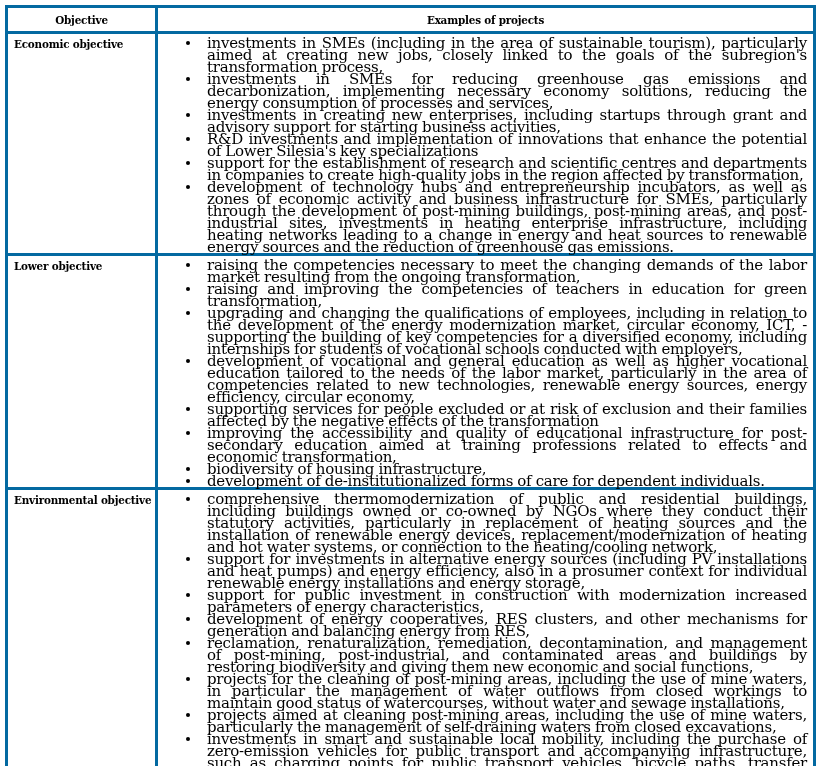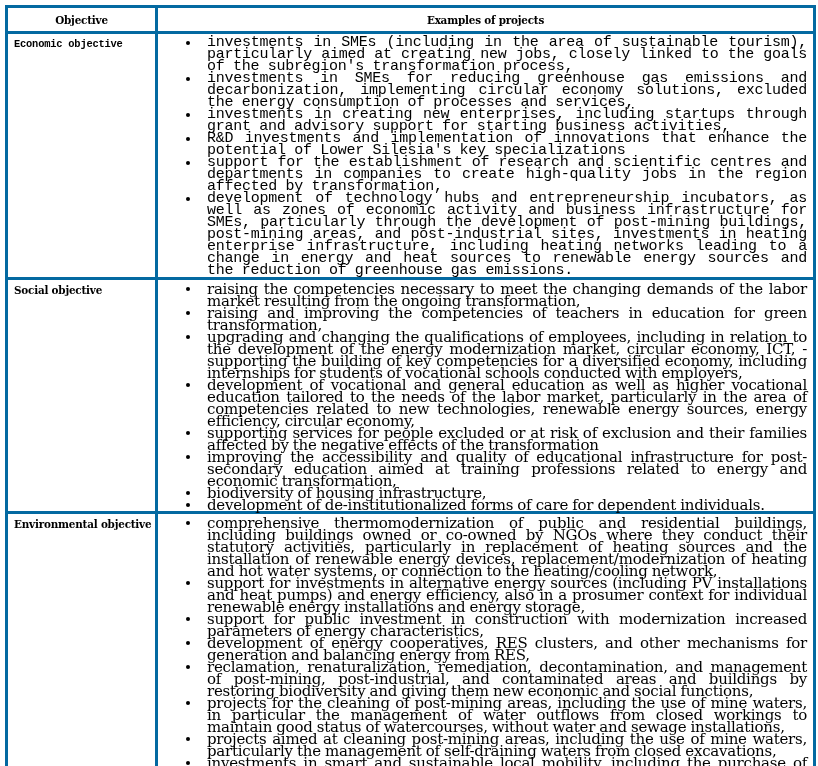--- a/index.html
+++ b/index.html
@@ -61,21 +61,21 @@
     }
     ul.proj-list li .bullet {
       position: absolute;
       left: 28px;
       top: 4px;
       width: 4px;
       height: 4px;
       border-radius: 50%;
       background: #000;
     }
-    tr.row-economic td { height: 214px; font-family: Liberation Mono, monospace; }
+    tr.row-economic td { height: 214px; }
     tr.row-social td { height: 220px; }
     tr.row-environmental td { height: 294px; }
   </style>
 </head>
 <body>
 
 <table class="obj-table">
   <colgroup>
     <col class="c1">
     <col class="c2">
@@ -85,38 +85,38 @@
       <th>Objective</th>
       <th>Examples of projects</th>
     </tr>
   </thead>
   <tbody>
     <tr class="row-economic">
       <td class="obj-label">Economic objective</td>
       <td>
         <ul class="proj-list">
             <li><span class="bullet"></span><span>investments in SMEs (including in the area of sustainable tourism), particularly aimed at creating new jobs, closely linked to the goals of the subregion's transformation process,</span></li>
-            <li><span class="bullet"></span><span>investments in SMEs for reducing greenhouse gas emissions and decarbonization, implementing circular economy solutions, excluded the energy consumption of processes and services,</span></li>
+            <li><span class="bullet"></span><span>investments in SMEs for reducing greenhouse gas emissions and decarbonization, implementing necessary economy solutions, reducing the energy consumption of processes and services,</span></li>
             <li><span class="bullet"></span><span>investments in creating new enterprises, including startups through grant and advisory support for starting business activities,</span></li>
             <li><span class="bullet"></span><span>R&amp;D investments and implementation of innovations that enhance the potential of Lower Silesia's key specializations</span></li>
             <li><span class="bullet"></span><span>support for the establishment of research and scientific centres and departments in companies to create high-quality jobs in the region affected by transformation,</span></li>
             <li><span class="bullet"></span><span>development of technology hubs and entrepreneurship incubators, as well as zones of economic activity and business infrastructure for SMEs, particularly through the development of post-mining buildings, post-mining areas, and post-industrial sites, investments in heating enterprise infrastructure, including heating networks leading to a change in energy and heat sources to renewable energy sources and the reduction of greenhouse gas emissions.</span></li>
           </ul>
       </td>
     </tr>
     <tr class="row-social">
-      <td class="obj-label">Social objective</td>
+      <td class="obj-label">Lower objective</td>
       <td>
         <ul class="proj-list">
             <li><span class="bullet"></span><span>raising the competencies necessary to meet the changing demands of the labor market resulting from the ongoing transformation,</span></li>
             <li><span class="bullet"></span><span>raising and improving the competencies of teachers in education for green transformation,</span></li>
             <li><span class="bullet"></span><span>upgrading and changing the qualifications of employees, including in relation to the development of the energy modernization market, circular economy, ICT, - supporting the building of key competencies for a diversified economy, including internships for students of vocational schools conducted with employers,</span></li>
             <li><span class="bullet"></span><span>development of vocational and general education as well as higher vocational education tailored to the needs of the labor market, particularly in the area of competencies related to new technologies, renewable energy sources, energy efficiency, circular economy,</span></li>
             <li><span class="bullet"></span><span>supporting services for people excluded or at risk of exclusion and their families affected by the negative effects of the transformation</span></li>
-            <li><span class="bullet"></span><span>improving the accessibility and quality of educational infrastructure for post-secondary education aimed at training professions related to energy and economic transformation,</span></li>
+            <li><span class="bullet"></span><span>improving the accessibility and quality of educational infrastructure for post-secondary education aimed at training professions related to effects and economic transformation,</span></li>
             <li><span class="bullet"></span><span>biodiversity of housing infrastructure,</span></li>
             <li><span class="bullet"></span><span>development of de-institutionalized forms of care for dependent individuals.</span></li>
           </ul>
       </td>
     </tr>
     <tr class="row-environmental">
       <td class="obj-label">Environmental objective</td>
       <td>
         <ul class="proj-list">
             <li><span class="bullet"></span><span>comprehensive thermomodernization of public and residential buildings, including buildings owned or co-owned by NGOs where they conduct their statutory activities, particularly in replacement of heating sources and the installation of renewable energy devices, replacement/modernization of heating and hot water systems, or connection to the heating/cooling network,</span></li>

